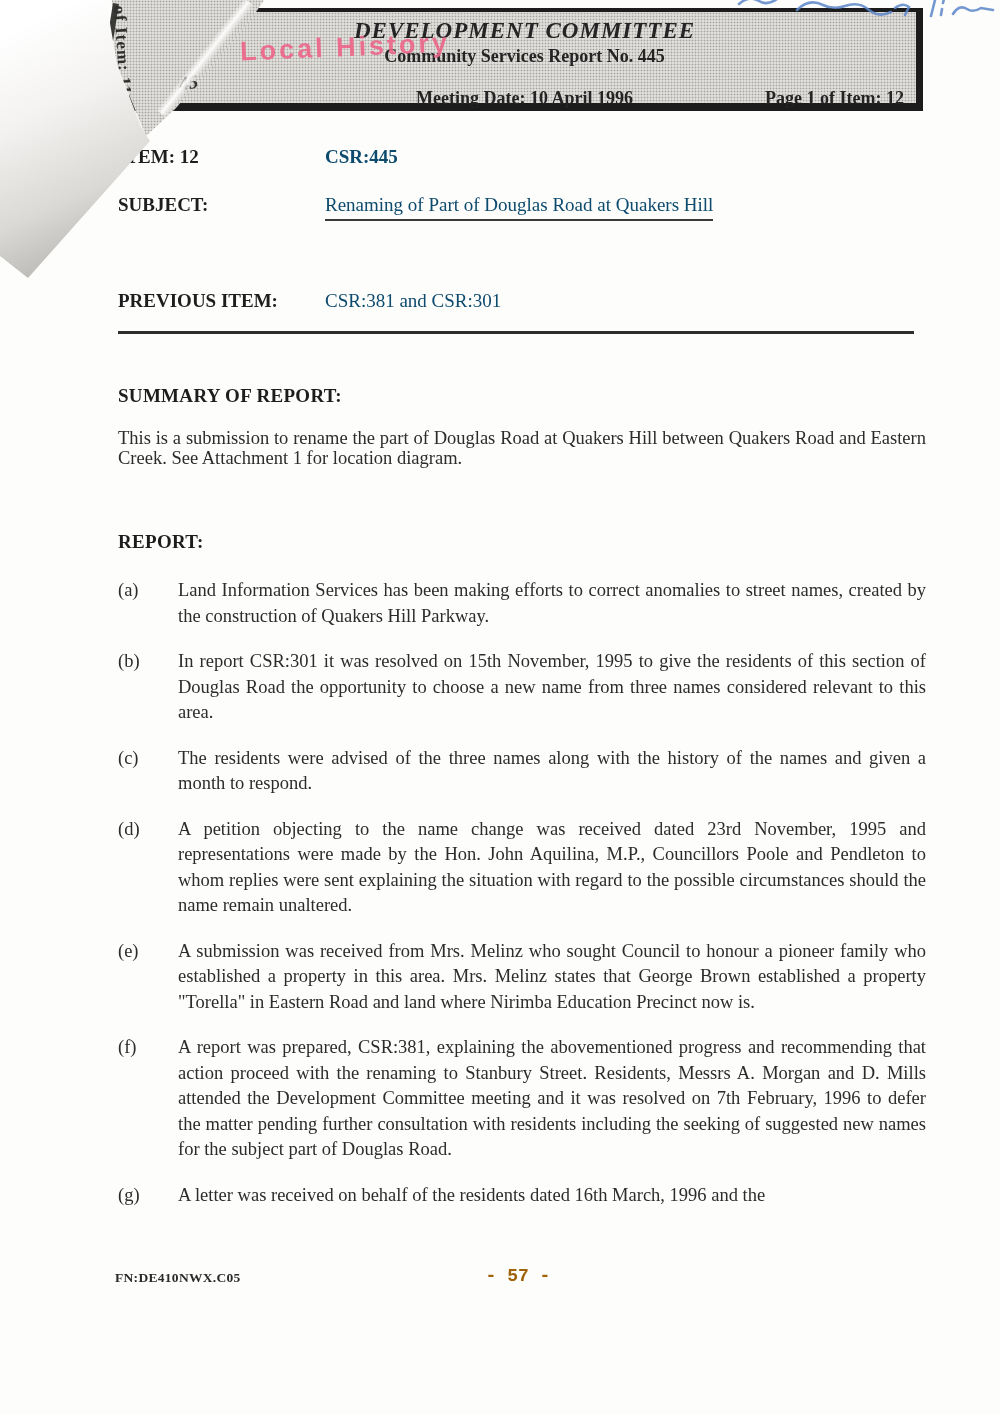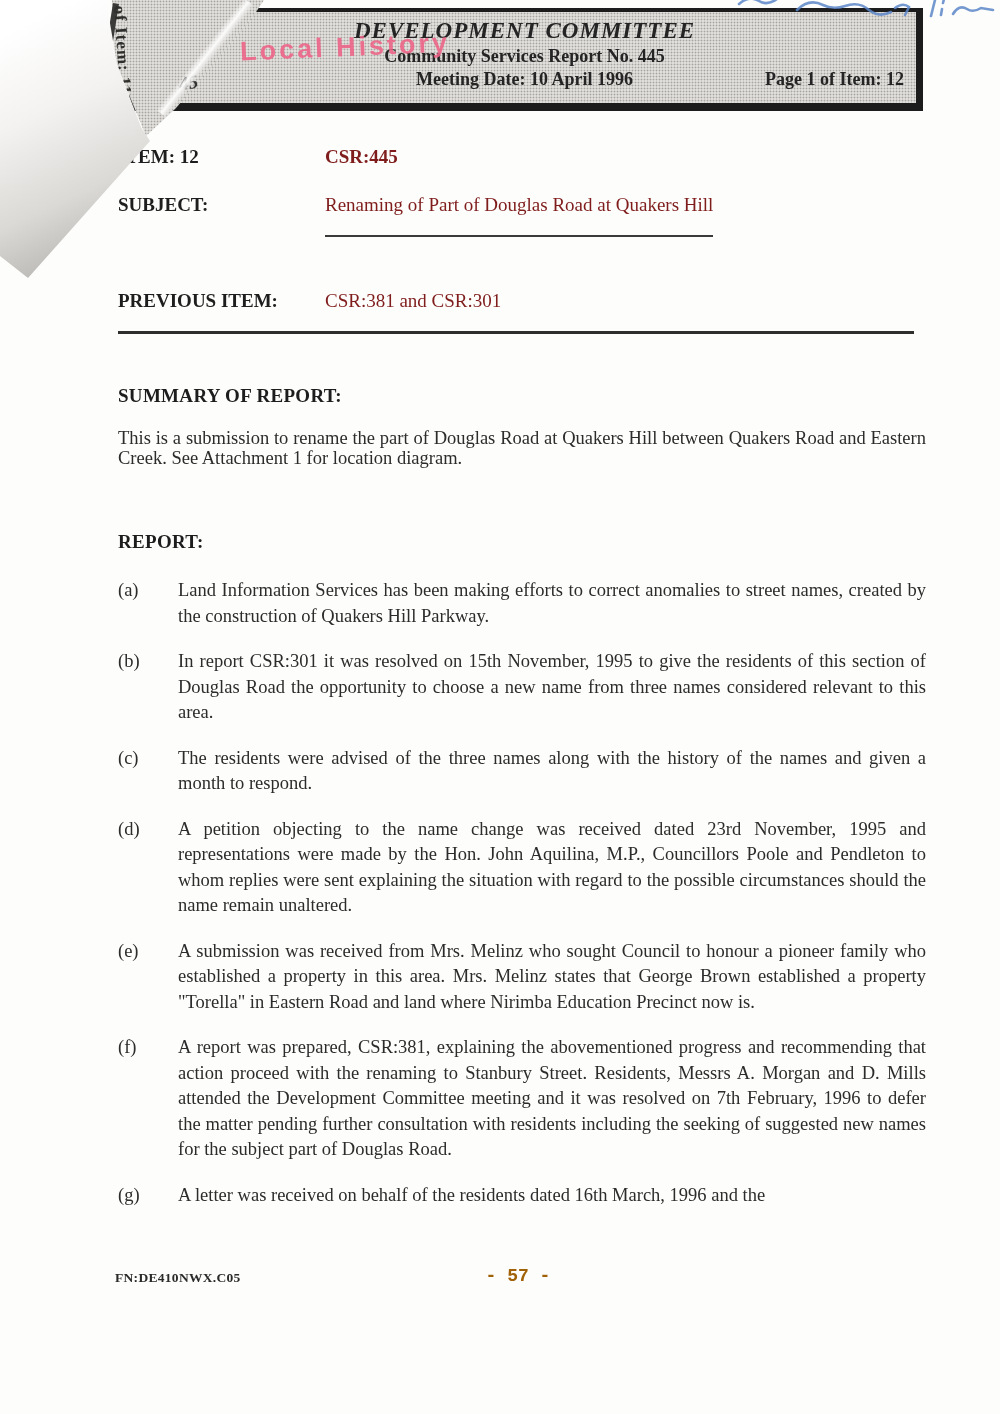--- a/index.html
+++ b/index.html
@@ -32,21 +32,21 @@
     z-index:1;
   }
   .hb-title{
     margin-top:6px;
     font-size:23px;font-weight:bold;letter-spacing:1px;font-style:italic;
   }
   .hb-sub{
     margin-top:2px;
     font-size:18px;font-weight:bold;
   }
-  .hb-row3{position:relative;margin-top:2px;font-size:18px;font-weight:bold;}
+  .hb-row3{position:relative;margin-top:21px;font-size:18px;font-weight:bold;}
   .hb-date{display:inline-block;}
   .hb-page{position:absolute;right:12px;top:0;}
 
   
   .handwriting{
     position:absolute;left:735px;top:-6px;width:265px;height:46px;
     z-index:4;
   }
 
   
@@ -95,23 +95,23 @@
     filter:drop-shadow(2px 3px 3px rgba(60,60,60,0.35));
   }
 
   
   .meta-row{
     position:absolute;left:118px;width:810px;
     display:flex;align-items:baseline;
     font-size:19px;
   }
   .meta-label{width:207px;font-weight:bold;color:#1e1e1e;flex:none;}
-  .meta-value{color:#7f1d1d;}
+  .meta-value{color:#0c4a6e;}
   .meta-value.bold{font-weight:bold;}
-  .meta-value.underline{border-bottom:2px solid #3a3a3a;padding-bottom:19px;}
+  .meta-value.underline{border-bottom:2px solid #3a3a3a;padding-bottom:3px;}
 
   .rule{
     position:absolute;left:118px;top:331px;width:796px;height:3px;
     background:#2e2e2c;
   }
 
   
   .sec-heading{
     position:absolute;left:118px;
     font-size:19px;font-weight:bold;color:#1d1d1d;letter-spacing:.3px;

